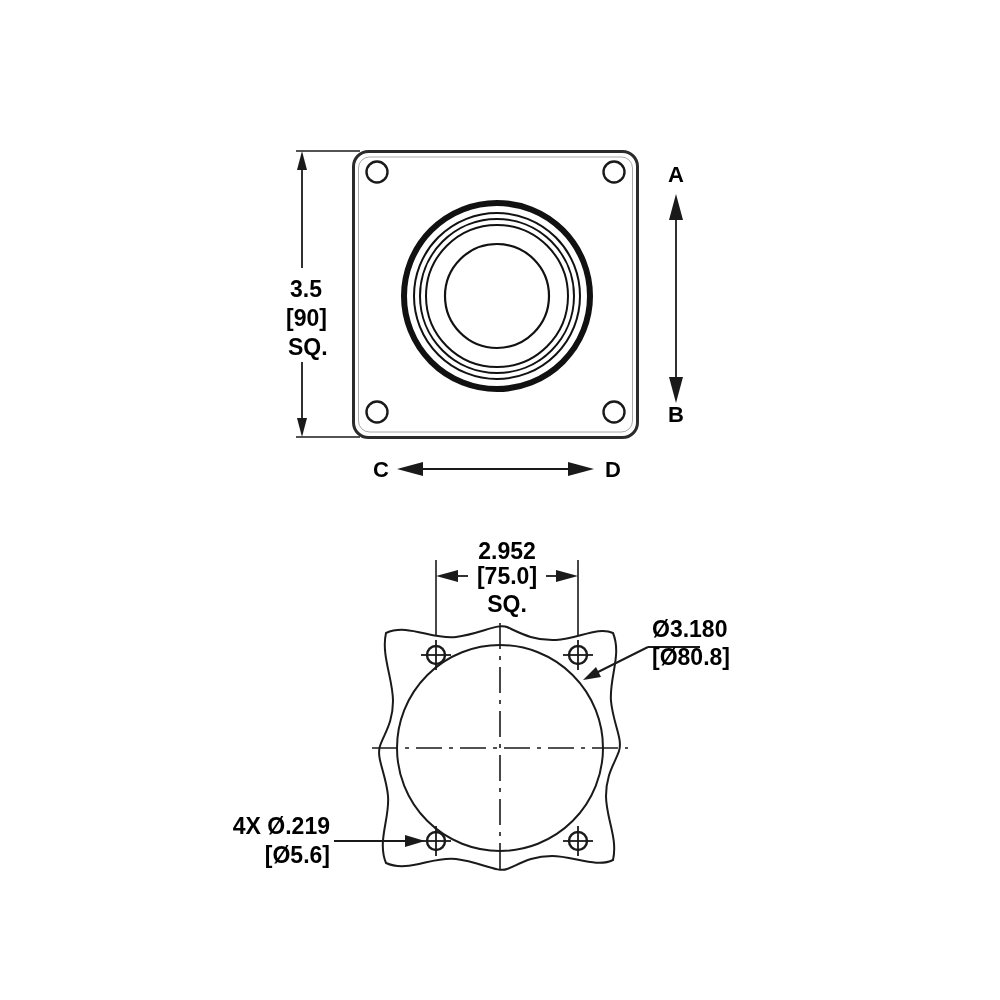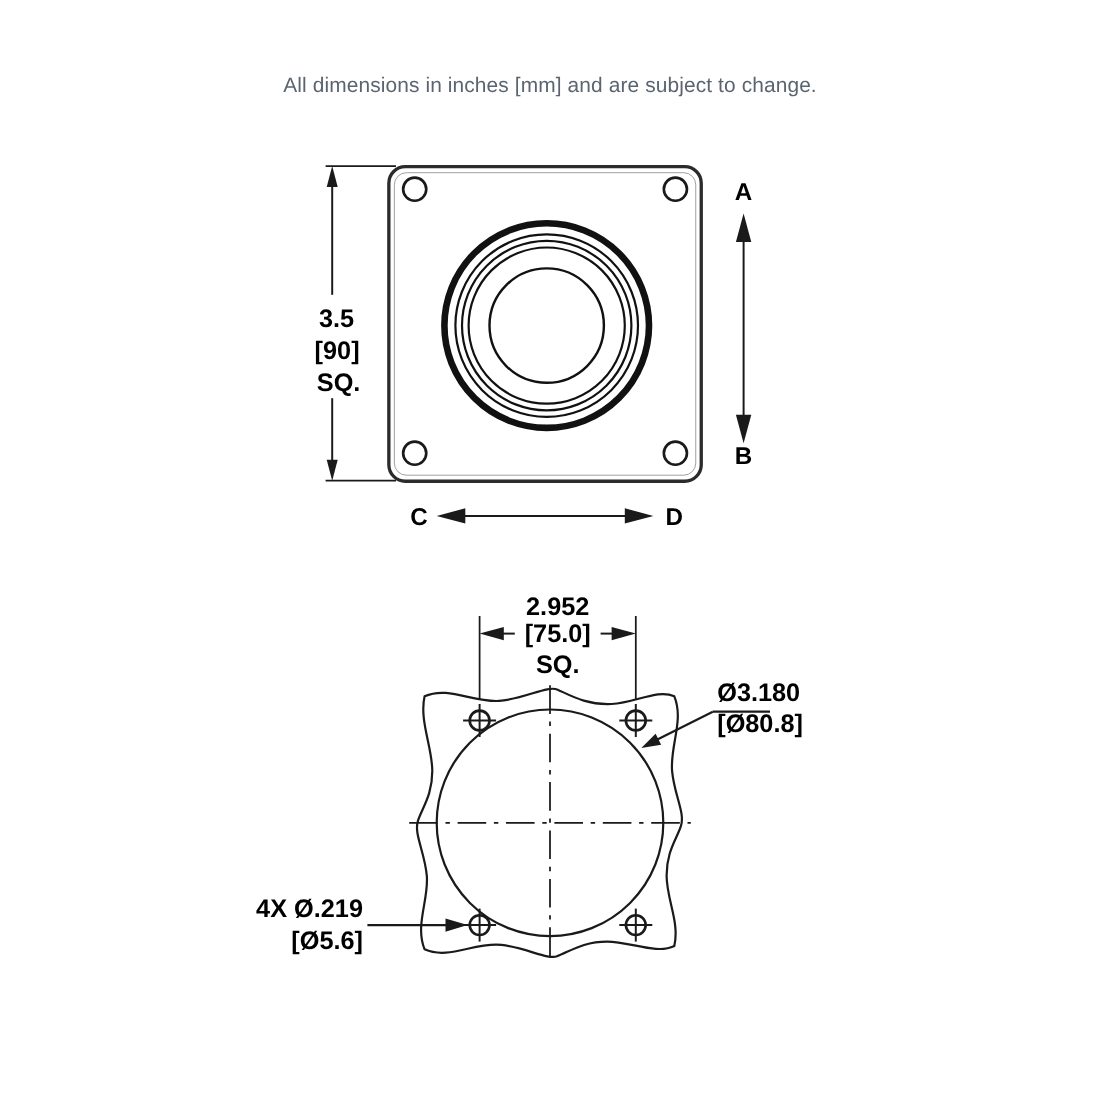--- a/index.html
+++ b/index.html
@@ -42,21 +42,20 @@
     font-family: "Liberation Sans", sans-serif;
     font-weight: bold;
     fill: #000000;
   }
 </style>
 </head>
 <body>
 
 <div id="sheet">
 
-  <div id="note">All dimensions in inches [mm] and are subject to change.</div>
 
   <svg class="dwg" width="1000" height="500" viewBox="0 0 1000 500" style="top:0;left:0;">
 
     <g stroke="#1a1a1a" stroke-width="1.6">
       <line x1="296" y1="151" x2="360" y2="151"></line>
       <line x1="296" y1="437" x2="360" y2="437"></line>
     </g>
 
     <g>
       <line x1="302" y1="158" x2="302" y2="268" stroke="#1a1a1a" stroke-width="1.8"></line>

